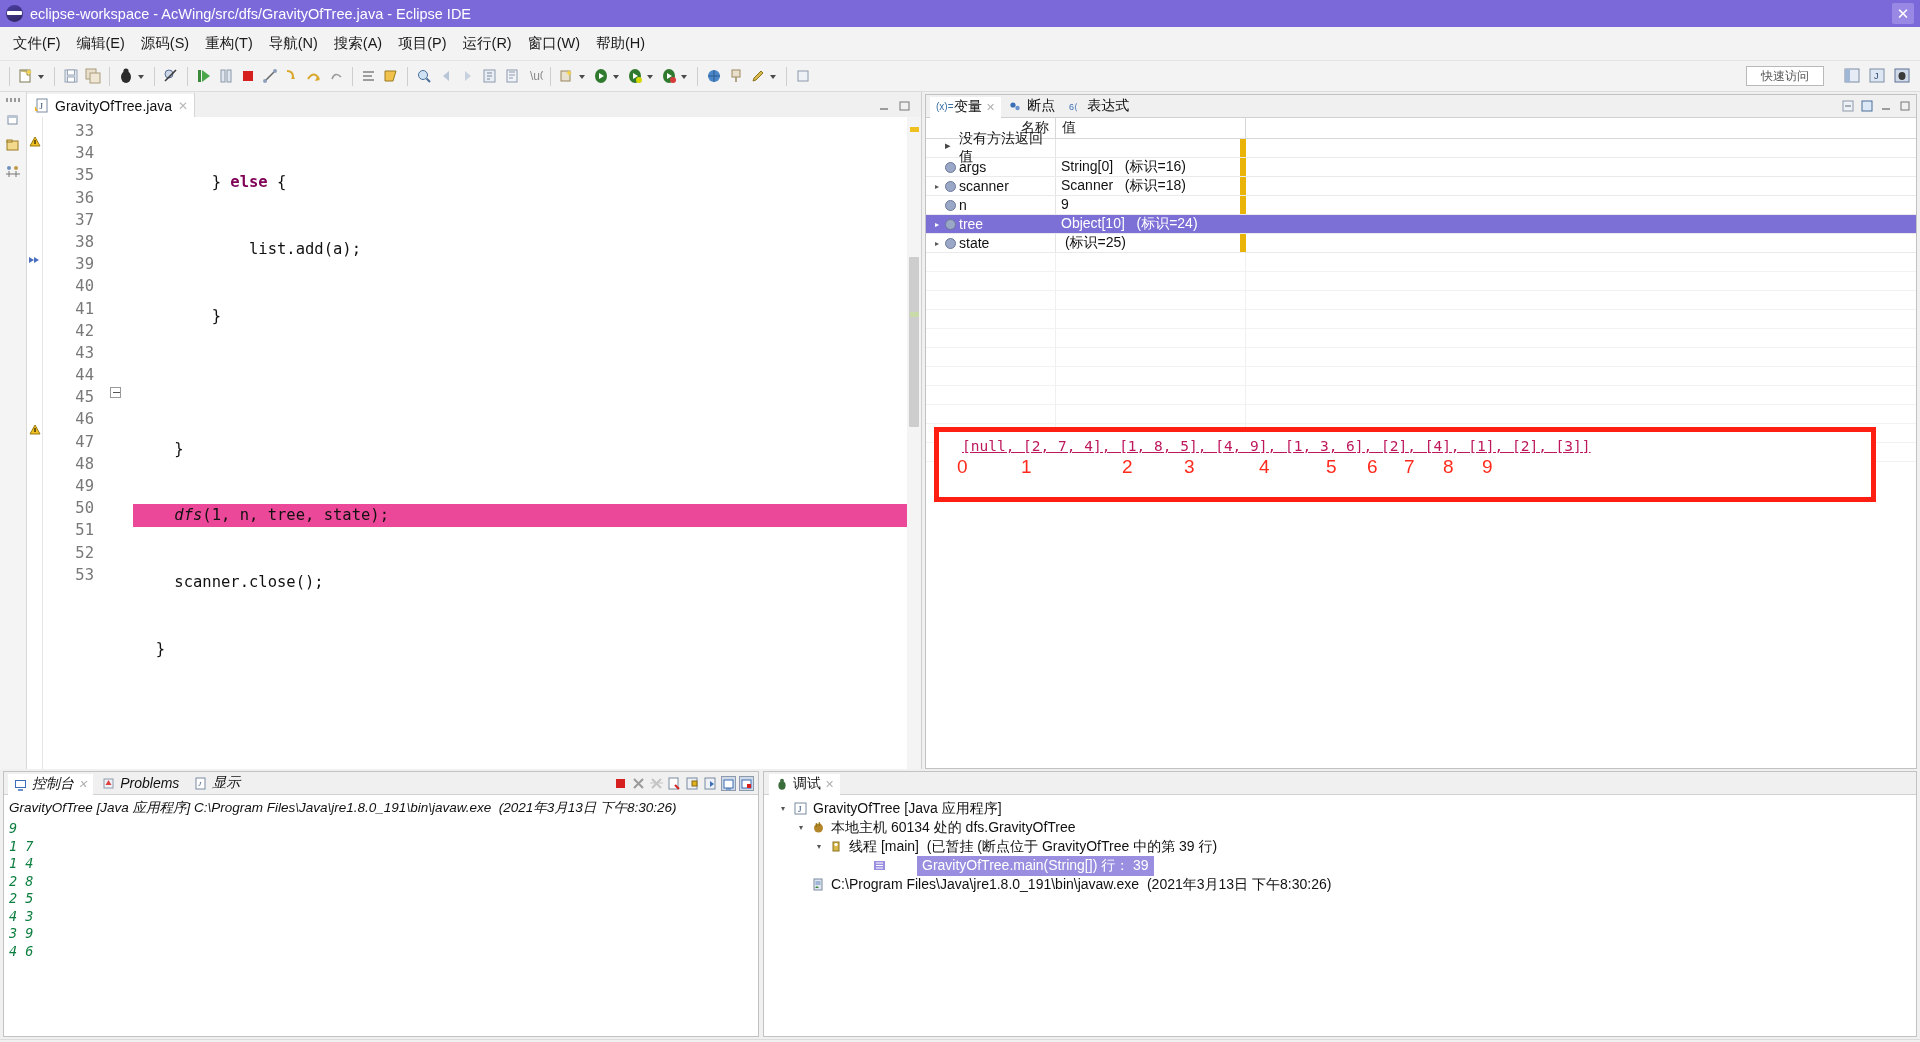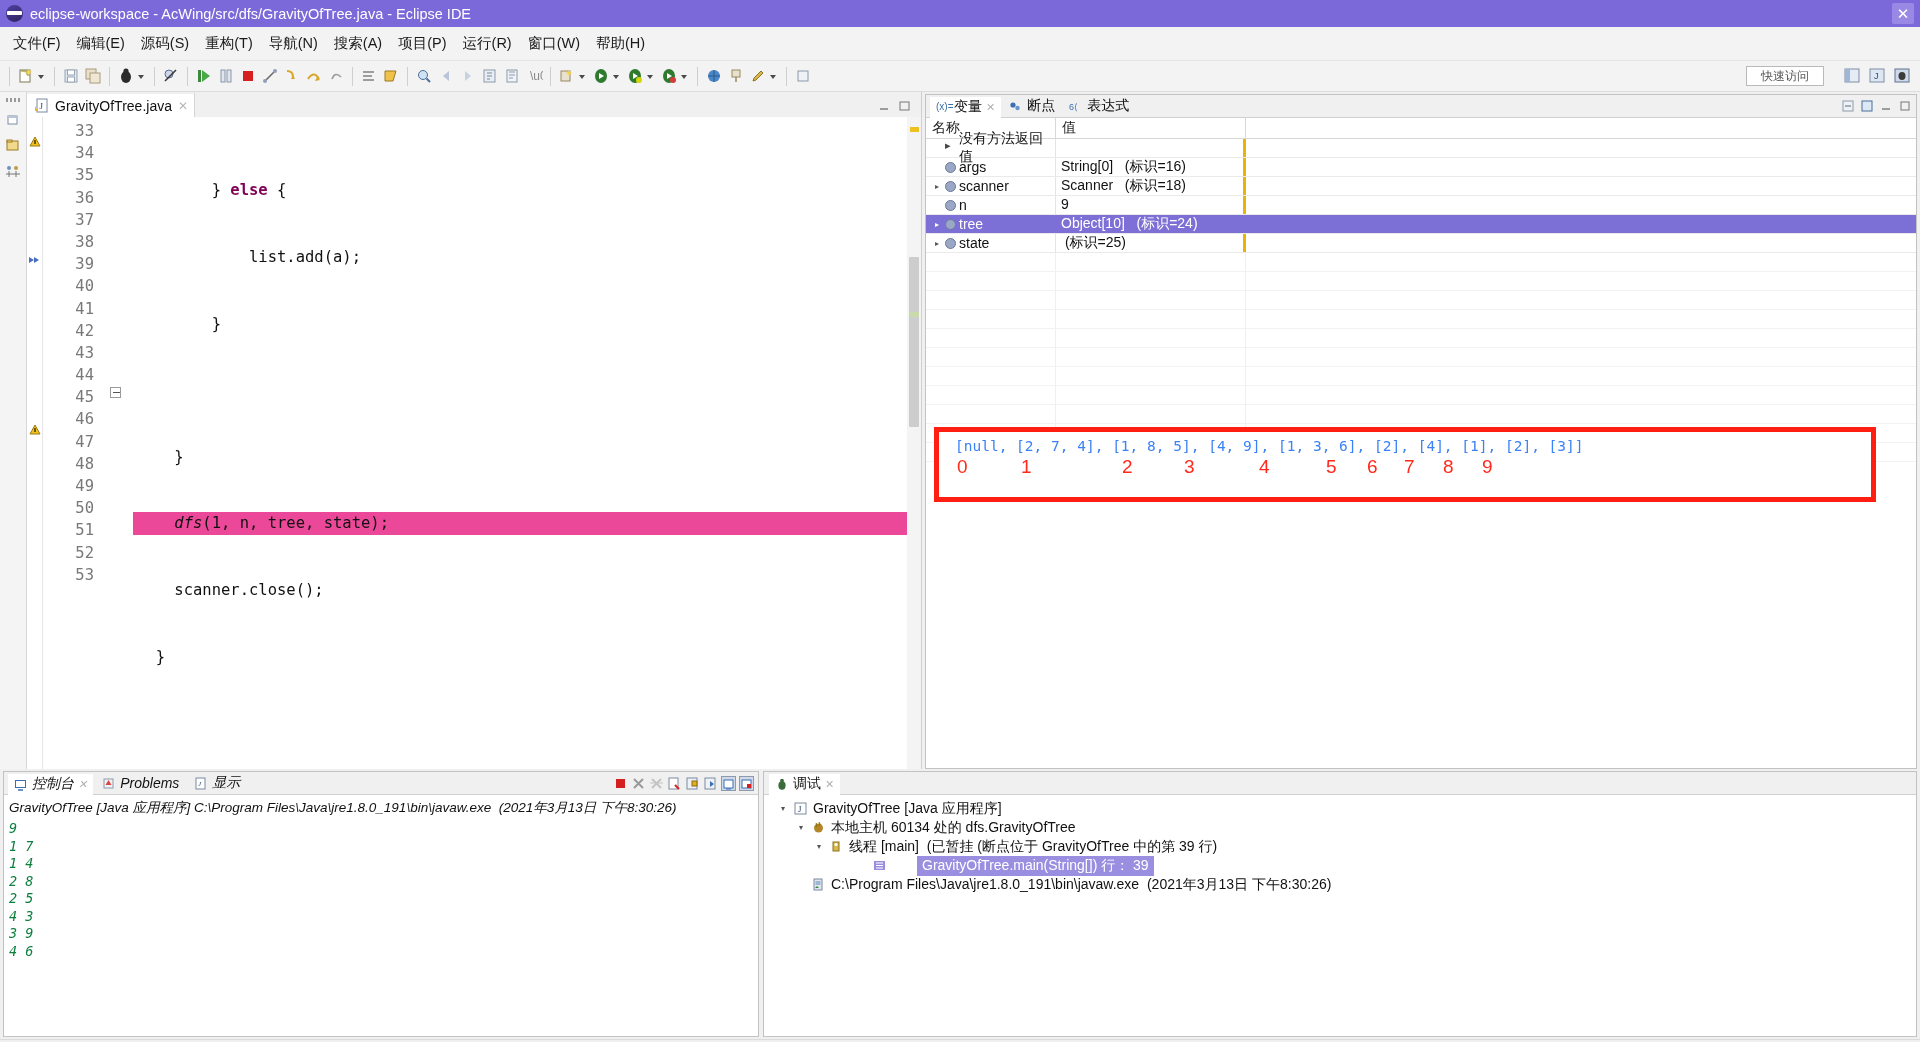--- a/index.html
+++ b/index.html
@@ -161,21 +161,21 @@
     line-height: 22.2px;
     padding-top: 3px;
     position: relative;
   }
   #foldcol { width: 13px; background:#fff; position: relative; padding-top:3px;}
   #codetext {
     flex: 1;
     font-family: "DejaVu Sans Mono", monospace;
     font-size: 15.5px;
     line-height: 22.2px;
-    padding-top: 18px;
+    padding-top: 10px;
     white-space: pre;
     color: #111;
     position: relative;
     overflow: hidden;
   }
   .cl { height: 22.2px; padding-left: 4px; }
   .cl.cur { background: #ec4899; }
   .kw { color: #7f0055; font-weight: bold; }
   .fieldi { color: #0000c0; font-style: italic; }
   .methi { color: #111; font-style: italic; }
@@ -220,32 +220,32 @@
   .vtab .closex { color:#b0b0b0; font-size: 11px; }
   #varstabs .vtbtns { position:absolute; right: 4px; display:flex; gap:5px;}
   #varstabs .vtbtn { width:14px; height:14px; }
 
   #varsheader {
     display: flex; height: 21px;
     border-bottom: 1px solid #d8d8d8;
     font-size: 14px; color: #222;
   }
   #varsheader .hc { border-right: 1px solid #d8d8d8; padding: 1px 6px; }
-  .hc1 { width: 130px; }
+  .hc1 { width: 130px; text-align: right; }
   .hc2 { width: 190px; }
   .hc3 { flex: 1; border-right: none !important; }
 
   .vrow {
     display: flex; height: 19px; font-size: 14px; color: #111;
     border-bottom: 1px solid #eaeaea;
   }
   .vrow.sel { background: #7c6fd6; color: #ffffff; }
   .vrow .c1 { width: 130px; display:flex; align-items:center; gap:3px; border-right:1px solid #e4e4e4; padding-left: 6px;}
   .vrow.sel .c1 { border-right-color: #7c6fd6; }
-  .vrow .c2 { width: 190px; padding-left: 5px; border-right:3px solid #eab308;}
+  .vrow .c2 { width: 190px; padding-left: 5px; border-right:6px solid #eab308;}
   .vrow.sel .c2 { border-right-color: #7c6fd6; }
   .vrow .c3 { flex:1; }
   .twisty {
     width: 10px; font-size: 8px; color: #555; flex:none; text-align:center;
   }
   .vrow.sel .twisty { color:#fff; }
   .vicon { width: 11px; height: 11px; flex: none; position: relative;}
   .vicon.field::after{
     content:""; position:absolute; inset:0;
     border-radius:50%; background:#9aa7c7; border:1px solid #6b7899;
@@ -260,22 +260,22 @@
   
   #redbox {
     position: absolute;
     left: 8px; right: 40px;
     top: 332px; height: 75px;
     border: 5px solid #ff1e12;
     background: #ffffff;
   }
   #redbox .arrline {
     font-family: "DejaVu Sans Mono", monospace;
-    font-size: 14.5px; color: #3b82f6;
-    padding: 6px 0 0 16px; white-space: pre;
+    font-size: 14.5px; color: #be185d;
+    padding: 6px 0 0 23px; white-space: pre; text-decoration: underline;
   }
   #redbox .idxline {
     position: relative; height: 28px; margin-top: 2px;
   }
   #redbox .idxline span {
     position: absolute; top: 0;
     color: #ff2a1c; font-size: 19px; font-weight: 400;
     font-family: "Liberation Sans", sans-serif;
   }
 

